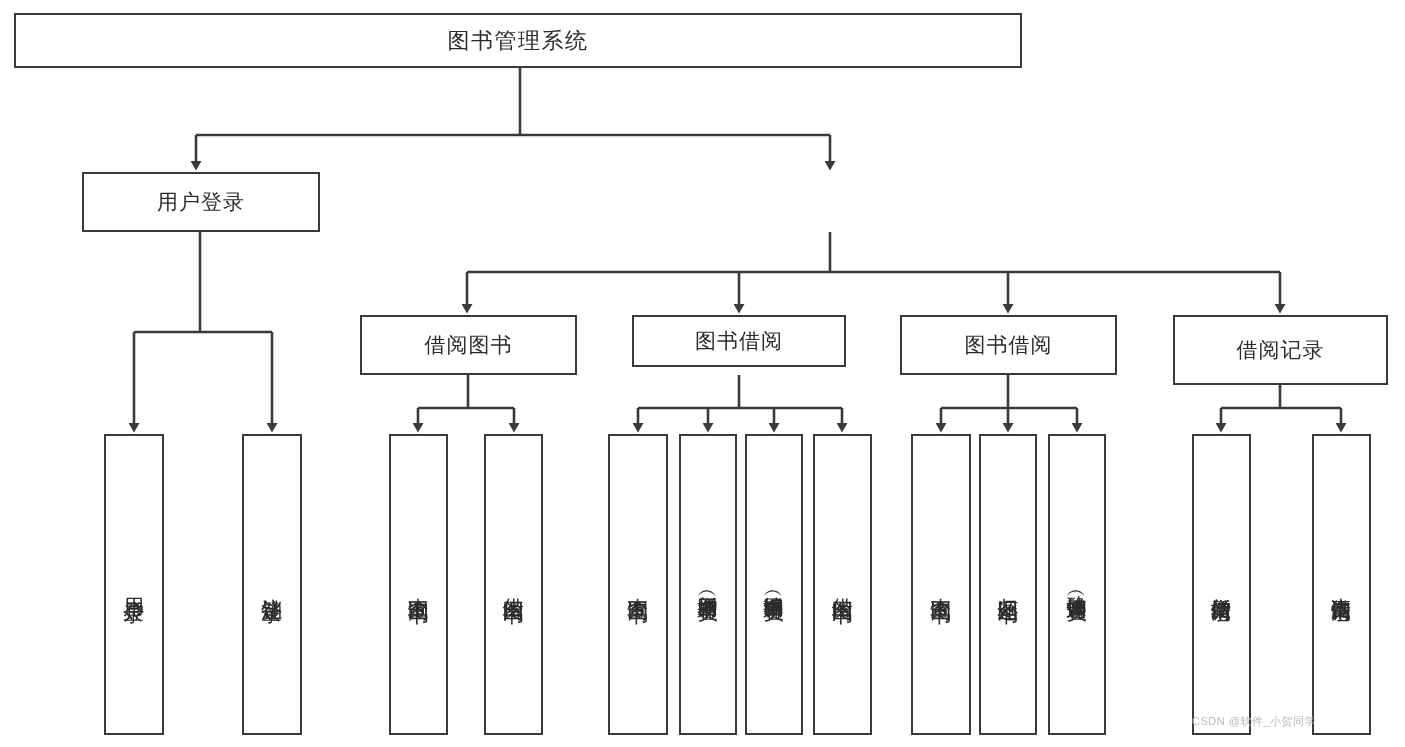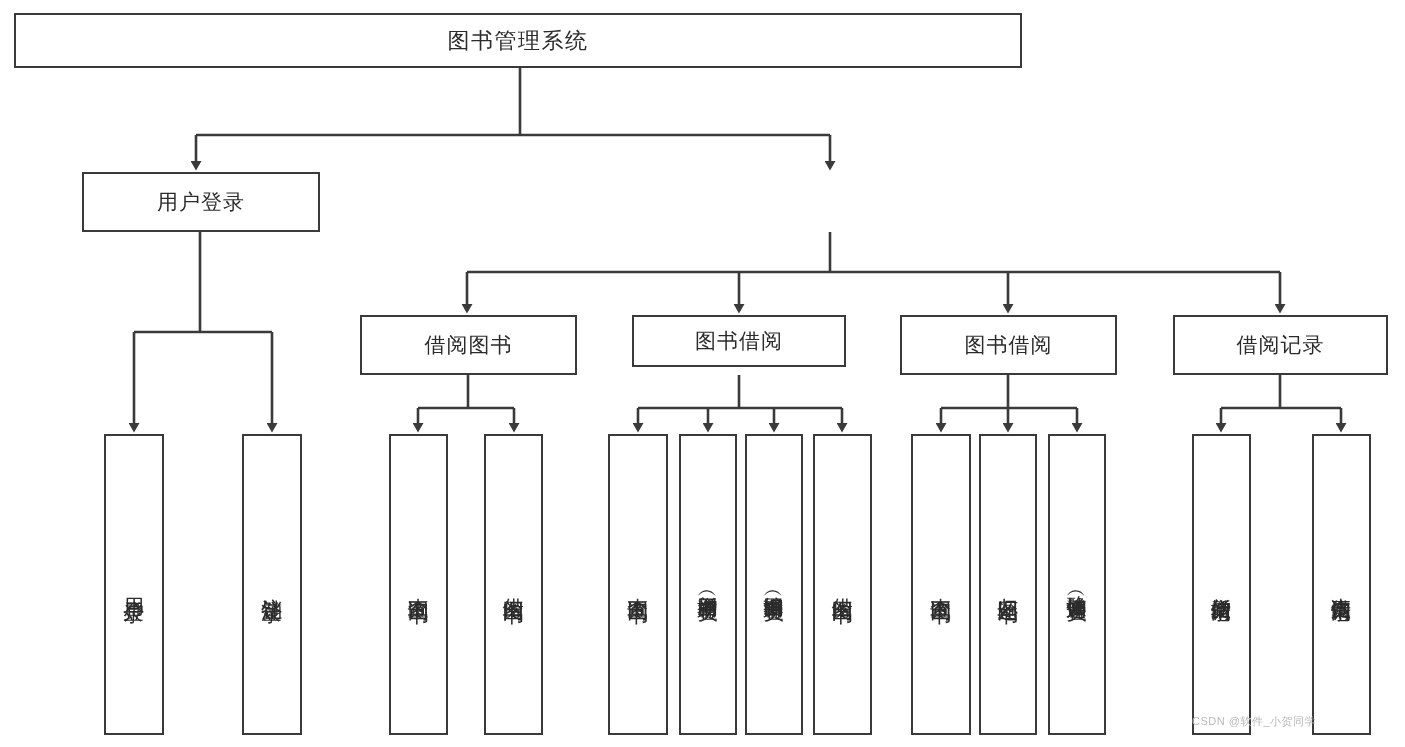--- a/index.html
+++ b/index.html
@@ -142,21 +142,21 @@
   </div>
 
   <div class="node node-h" style="left:632px; top:315px; width:214px; height:52px;">
     <span>图书借阅</span>
   </div>
 
   <div class="node node-h" style="left:900px; top:315px; width:217px; height:60px;">
     <span>图书借阅</span>
   </div>
 
-  <div class="node node-h" style="left:1173px; top:315px; width:215px; height:60px;align-items:center;">
+  <div class="node node-h" style="left:1173px; top:315px; width:215px; height:70px;align-items:center;">
     <span>借阅记录</span>
   </div>
 
   <div class="node node-leaf" style="left:104px; top:434px; width:60px; height:301px;">
     <span class="vtext">用户登录</span>
   </div>
 
   <div class="node node-leaf" style="left:242px; top:434px; width:60px; height:301px;">
     <span class="vtext">注销登录</span>
   </div>

